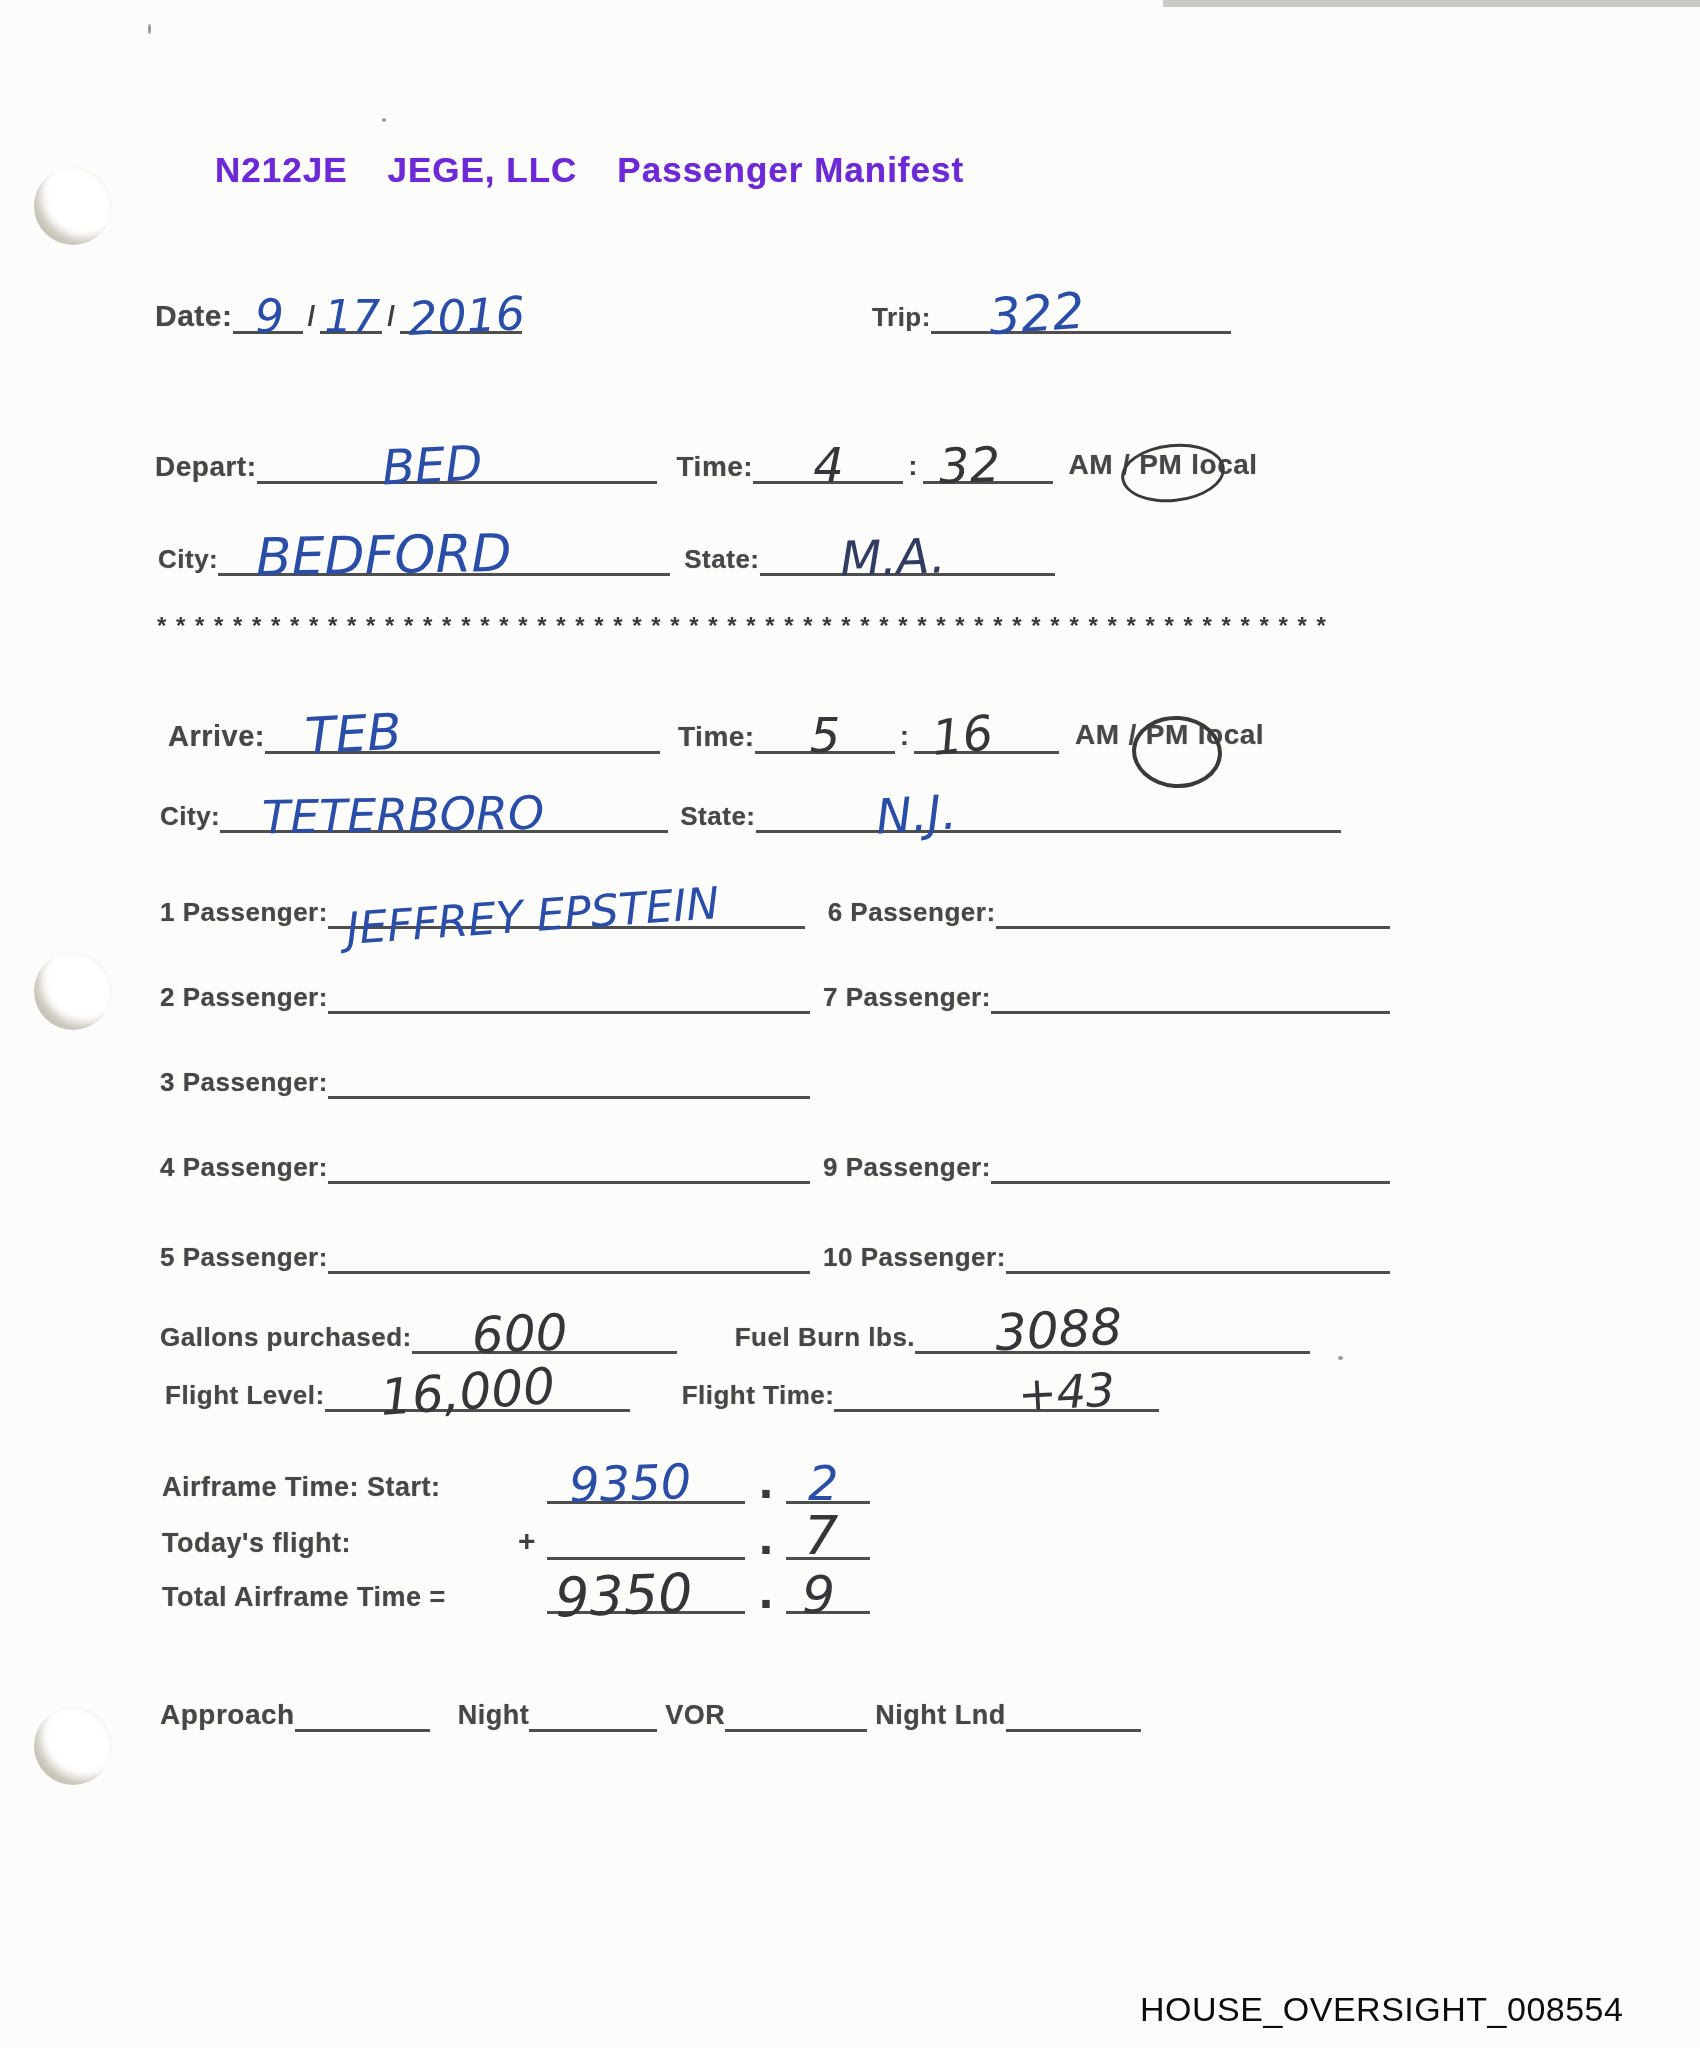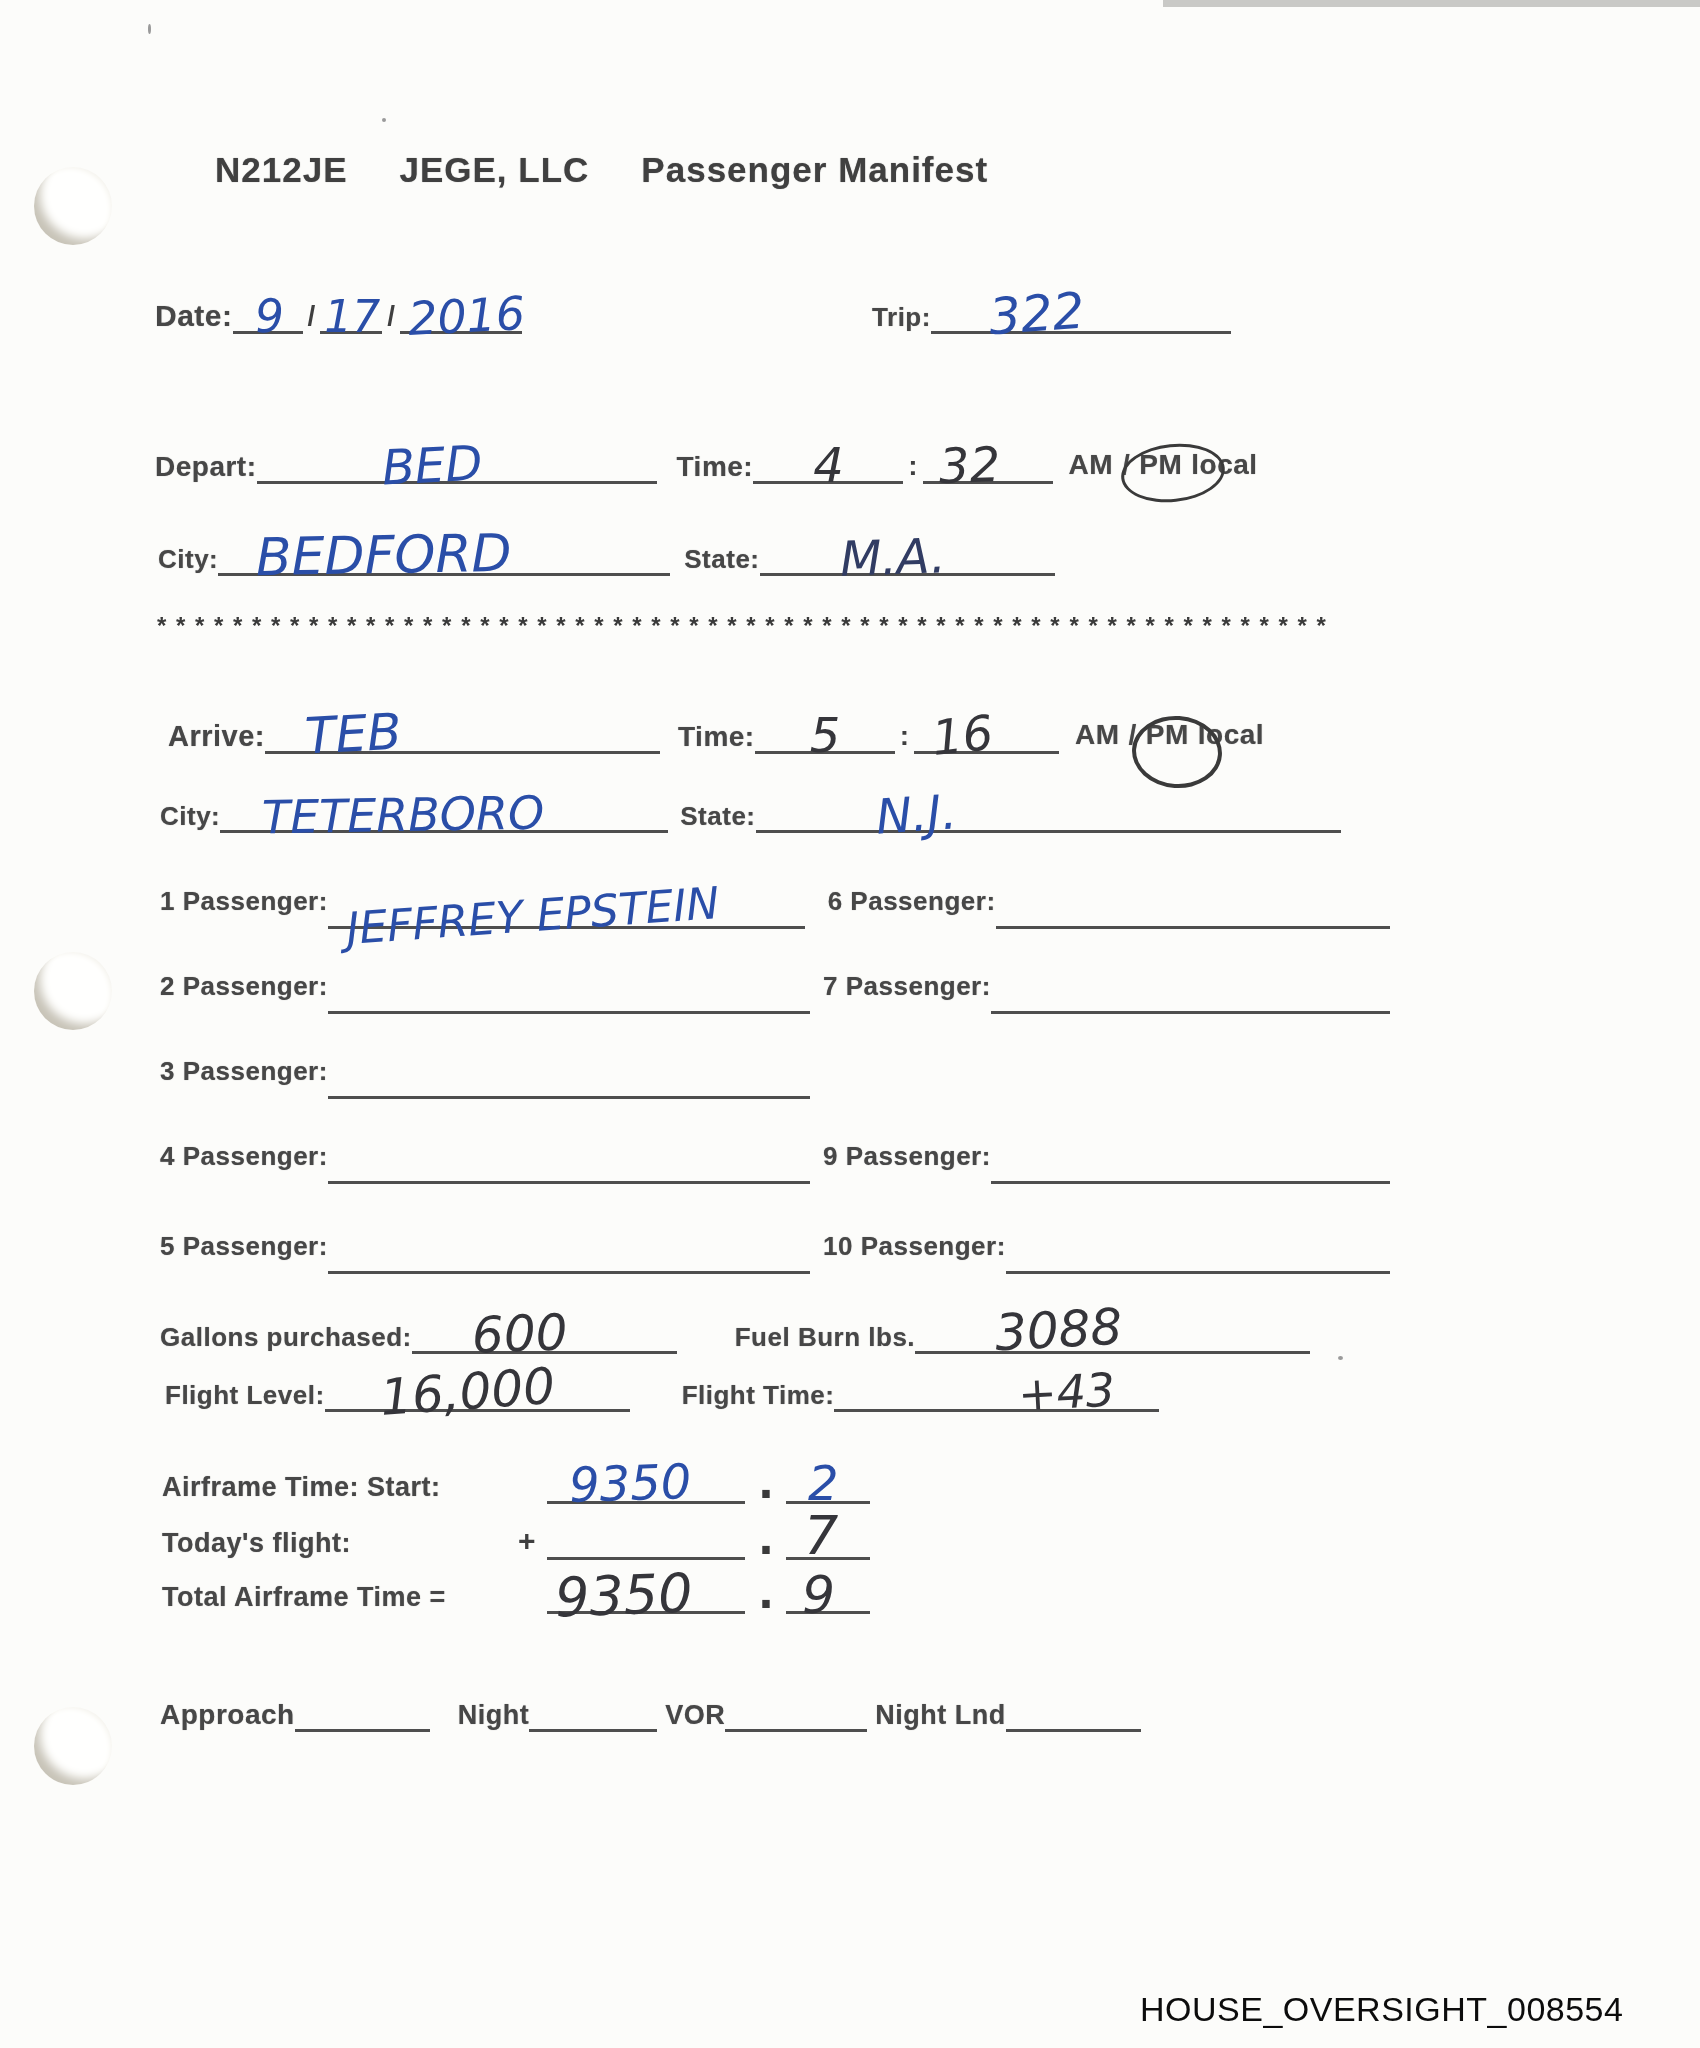--- a/index.html
+++ b/index.html
@@ -18,22 +18,22 @@
   }
   .scan-strip{position:absolute;top:0;left:1163px;width:537px;height:7px;background:#c9c9c6;}
   .hole{
     position:absolute;left:34px;width:78px;height:78px;border-radius:50%;
     background:#fffffe;
     box-shadow: inset 12px -12px 10px -6px #c8c4b8, inset -3px 3px 6px -3px #f1efe8;
   }
   .speck{position:absolute;background:#9a9a9a;border-radius:50%;}
   .title{
     position:absolute;top:150px;left:215px;
-    display:flex;gap:52px;align-items:baseline;
-    font-size:35px;font-weight:bold;color:#404040;letter-spacing:1px;
+    display:flex;gap:40px;align-items:baseline;
+    font-size:35px;font-weight:bold;color:#6d28d9;letter-spacing:1px;
     text-shadow:0 0 1px #8a8a8a;
   }
   .row{position:absolute;display:flex;align-items:flex-end;}
   .lbl{
     font-weight:bold;color:var(--label-gray);
     font-size:26px;letter-spacing:.5px;line-height:1.05;
     text-shadow:0 0 1px #979797;
     padding-bottom:3px;white-space:nowrap;
   }
   .lbl.big{font-size:29px;}
@@ -56,21 +56,21 @@
   .ampm .lbl{padding-bottom:5px;}
   .pm-wrap{position:relative;}
   .pm-circle{position:absolute;border:3px solid #3a3a3a;border-radius:50%;}
   .pm-circle.depart{width:98px;height:52px;left:-18px;top:-6px;transform:rotate(-6deg);}
   .pm-circle.arrive{width:82px;height:64px;left:-14px;top:-4px;transform:rotate(4deg);border-width:4px;}
   .stars{
     position:absolute;top:612px;left:157px;width:1240px;
     font-size:24px;font-weight:bold;color:#3a3a3a;letter-spacing:1.5px;
     white-space:nowrap;overflow:hidden;
   }
-  .pgroup{display:flex;align-items:flex-start;}
+  .pgroup{display:flex;align-items:flex-end;}
   .afrow{position:absolute;height:58px;}
   .afrow .lbl{position:absolute;left:0;bottom:6px;font-size:27px;}
   .afrow .seg{position:absolute;bottom:6px;}
   .afrow .dot{position:absolute;bottom:2px;font-size:42px;font-weight:bold;color:#3a3a3a;font-family:"DejaVu Sans",sans-serif;}
   .afrow .plus{position:absolute;bottom:8px;font-size:30px;font-weight:bold;color:#3f3f3f;}
   .stamp{
     position:absolute;top:1990px;left:1140px;
     font-size:34px;color:#0c0c0c;letter-spacing:.5px;
     font-family:"Liberation Sans", sans-serif;
   }

